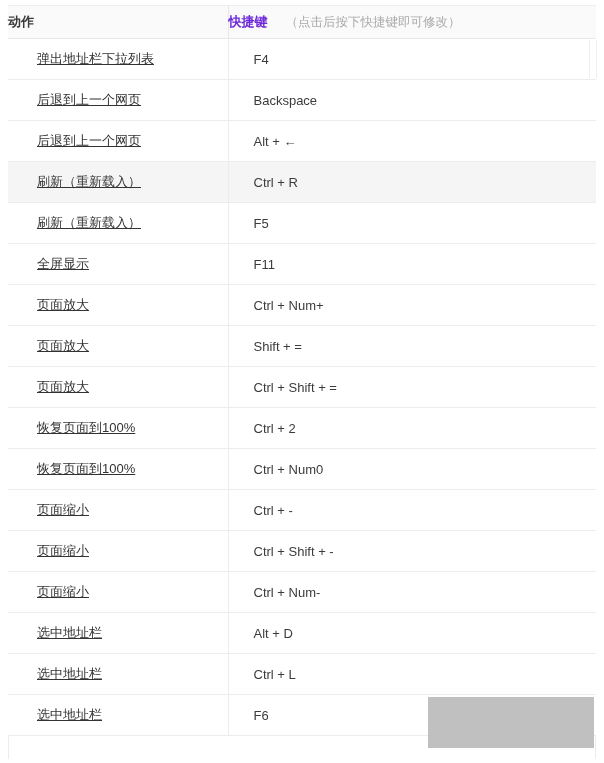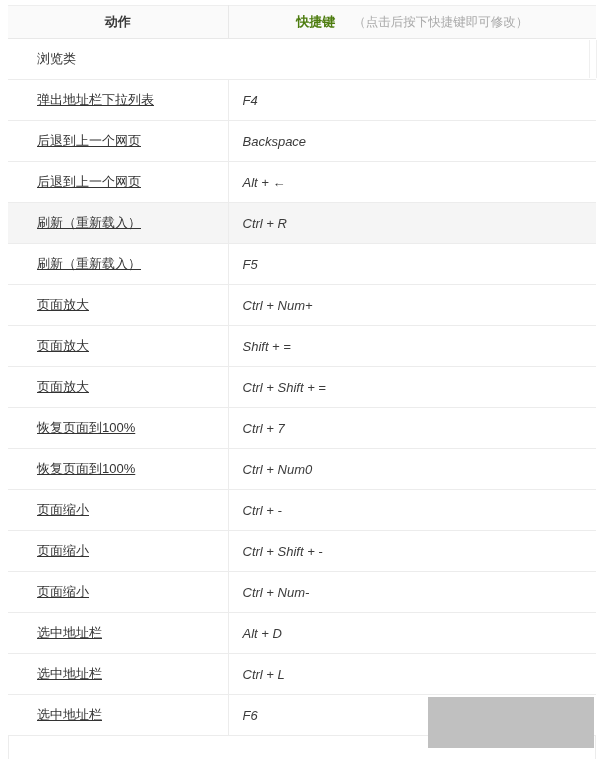--- a/index.html
+++ b/index.html
@@ -45,37 +45,37 @@
 
   thead th {
     height: 32px;
     padding: 0;
     margin: 0;
     border-bottom: 1px solid #e8e8e8;
     border-top: 1px solid #eeeeee;
     font-weight: bold;
     font-size: 13px;
     color: #3a3a3a;
-    text-align: center;
+    text-align: left;
     vertical-align: middle;
     background: #fafafa;
   }
 
   thead th.th-action {
     border-right: 1px solid #e8e8e8;
   }
 
   .th-key-inner {
     display: inline-block;
     white-space: nowrap;
   }
 
   .th-key-main {
     font-weight: bold;
-    color: #4d7c0f;
+    color: #6d28d9;
     font-size: 13px;
     font-family: Liberation Serif, serif;
   }
 
   .th-key-note {
     font-weight: normal;
     color: #a9a9a9;
     font-size: 12.5px;
     margin-left: 18px;
   }
@@ -95,23 +95,22 @@
     background: transparent;
   }
 
   td.cell-action {
     border-right: 1px solid #ececec;
     padding-left: 29px;
     text-decoration: underline;
   }
 
   td.cell-key {
-    padding-left: 14px;
+    padding-left: 25px;
     color: #3b3b3b;
-    font-style: italic;
   }
 
   tr.group-row td.cell-group {
     padding-left: 29px;
     border-right: none;
     color: #333333;
     font-size: 13px;
   }
 
   tr.row-highlight td {
@@ -174,23 +173,20 @@
         <tr class="header-row">
           <th class="th-action">动作</th>
           <th class="th-key">
             <span class="th-key-inner">
               <span class="th-key-main">快捷键</span><span class="th-key-note">（点击后按下快捷键即可修改）</span>
             </span>
           </th>
         </tr>
       </thead>
       <tbody id="table-body">
-          <tr class="group-row">
-            <td class="cell-group" colspan="2">浏览类</td>
-          </tr>
           <tr class="data-row">
             <td class="cell-action">弹出地址栏下拉列表</td>
             <td class="cell-key">F4</td>
           </tr>
           <tr class="data-row">
             <td class="cell-action">后退到上一个网页</td>
             <td class="cell-key">Backspace</td>
           </tr>
           <tr class="data-row">
             <td class="cell-action">后退到上一个网页</td>
@@ -198,34 +194,38 @@
           </tr>
           <tr class="data-row row-highlight">
             <td class="cell-action">刷新（重新载入）</td>
             <td class="cell-key">Ctrl + R</td>
           </tr>
           <tr class="data-row">
             <td class="cell-action">刷新（重新载入）</td>
             <td class="cell-key">F5</td>
           </tr>
           <tr class="data-row">
+            <td class="cell-action">全屏显示</td>
+            <td class="cell-key">F11</td>
+          </tr>
+          <tr class="data-row">
             <td class="cell-action">页面放大</td>
             <td class="cell-key">Ctrl + Num+</td>
           </tr>
           <tr class="data-row">
             <td class="cell-action">页面放大</td>
             <td class="cell-key">Shift + =</td>
           </tr>
           <tr class="data-row">
             <td class="cell-action">页面放大</td>
             <td class="cell-key">Ctrl + Shift + =</td>
           </tr>
           <tr class="data-row">
             <td class="cell-action">恢复页面到100%</td>
-            <td class="cell-key">Ctrl + 7</td>
+            <td class="cell-key">Ctrl + 2</td>
           </tr>
           <tr class="data-row">
             <td class="cell-action">恢复页面到100%</td>
             <td class="cell-key">Ctrl + Num0</td>
           </tr>
           <tr class="data-row">
             <td class="cell-action">页面缩小</td>
             <td class="cell-key">Ctrl + -</td>
           </tr>
           <tr class="data-row">

